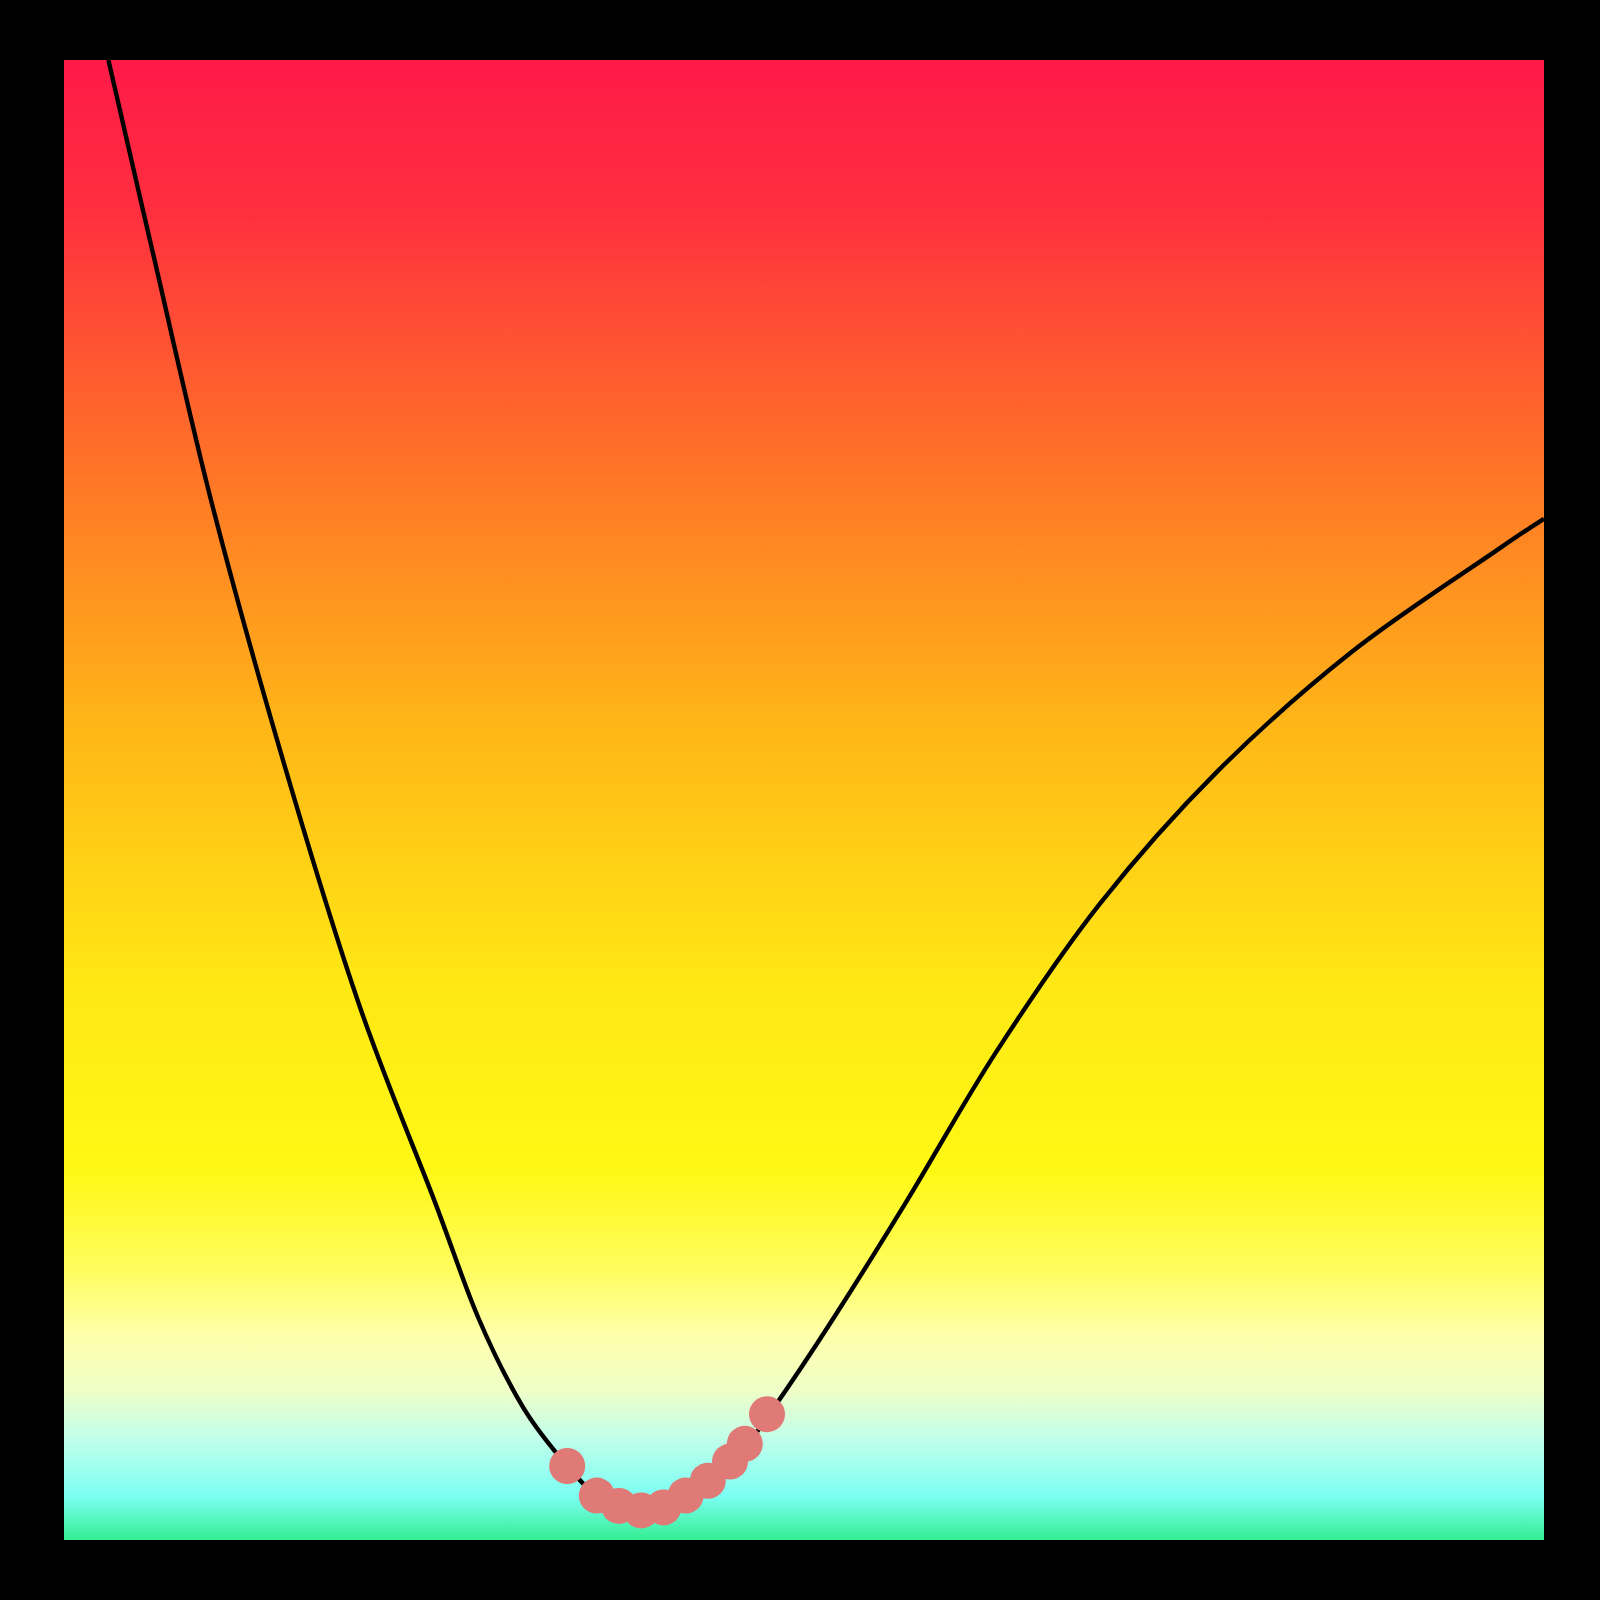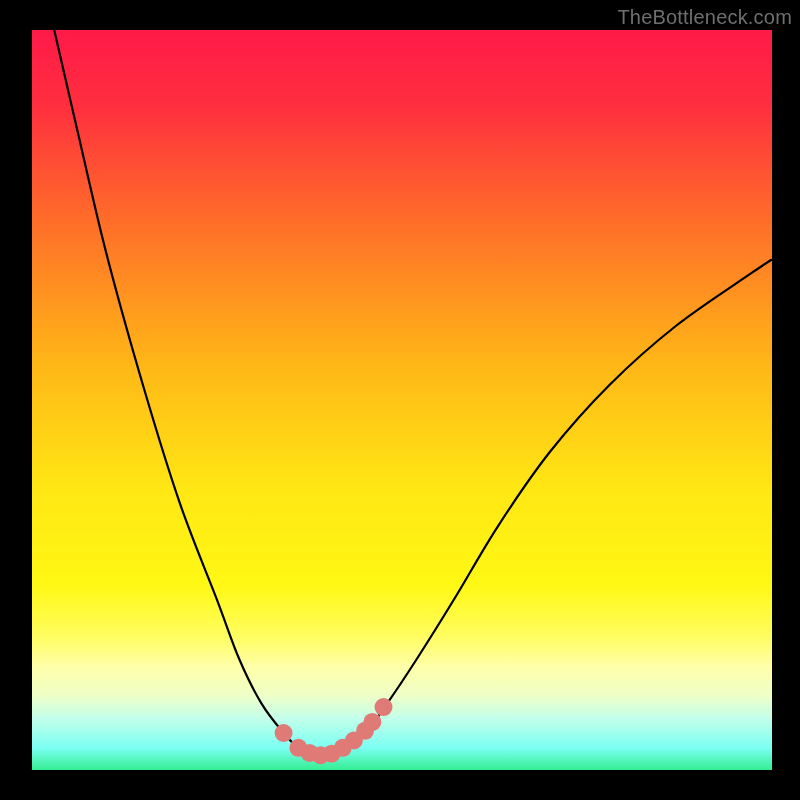--- a/index.html
+++ b/index.html
@@ -69,14 +69,13 @@
           <circle cx="299.70000000000005" cy="723.72" r="9" fill="#e07a77" stroke="#e07a77" stroke-width="0"></circle>
           <circle cx="310.8" cy="717.8" r="9" fill="#e07a77" stroke="#e07a77" stroke-width="0"></circle>
           <circle cx="321.9" cy="710.4" r="9" fill="#e07a77" stroke="#e07a77" stroke-width="0"></circle>
           <circle cx="333" cy="700.78" r="9" fill="#e07a77" stroke="#e07a77" stroke-width="0"></circle>
           <circle cx="340.40000000000003" cy="691.9" r="9" fill="#e07a77" stroke="#e07a77" stroke-width="0"></circle>
           <circle cx="351.5" cy="677.1" r="9" fill="#e07a77" stroke="#e07a77" stroke-width="0"></circle>
         </g>
     </svg>
   </div>
 
-  <div class="watermark">TheBottleneck.com</div>
 </div>
 
 </body></html>

